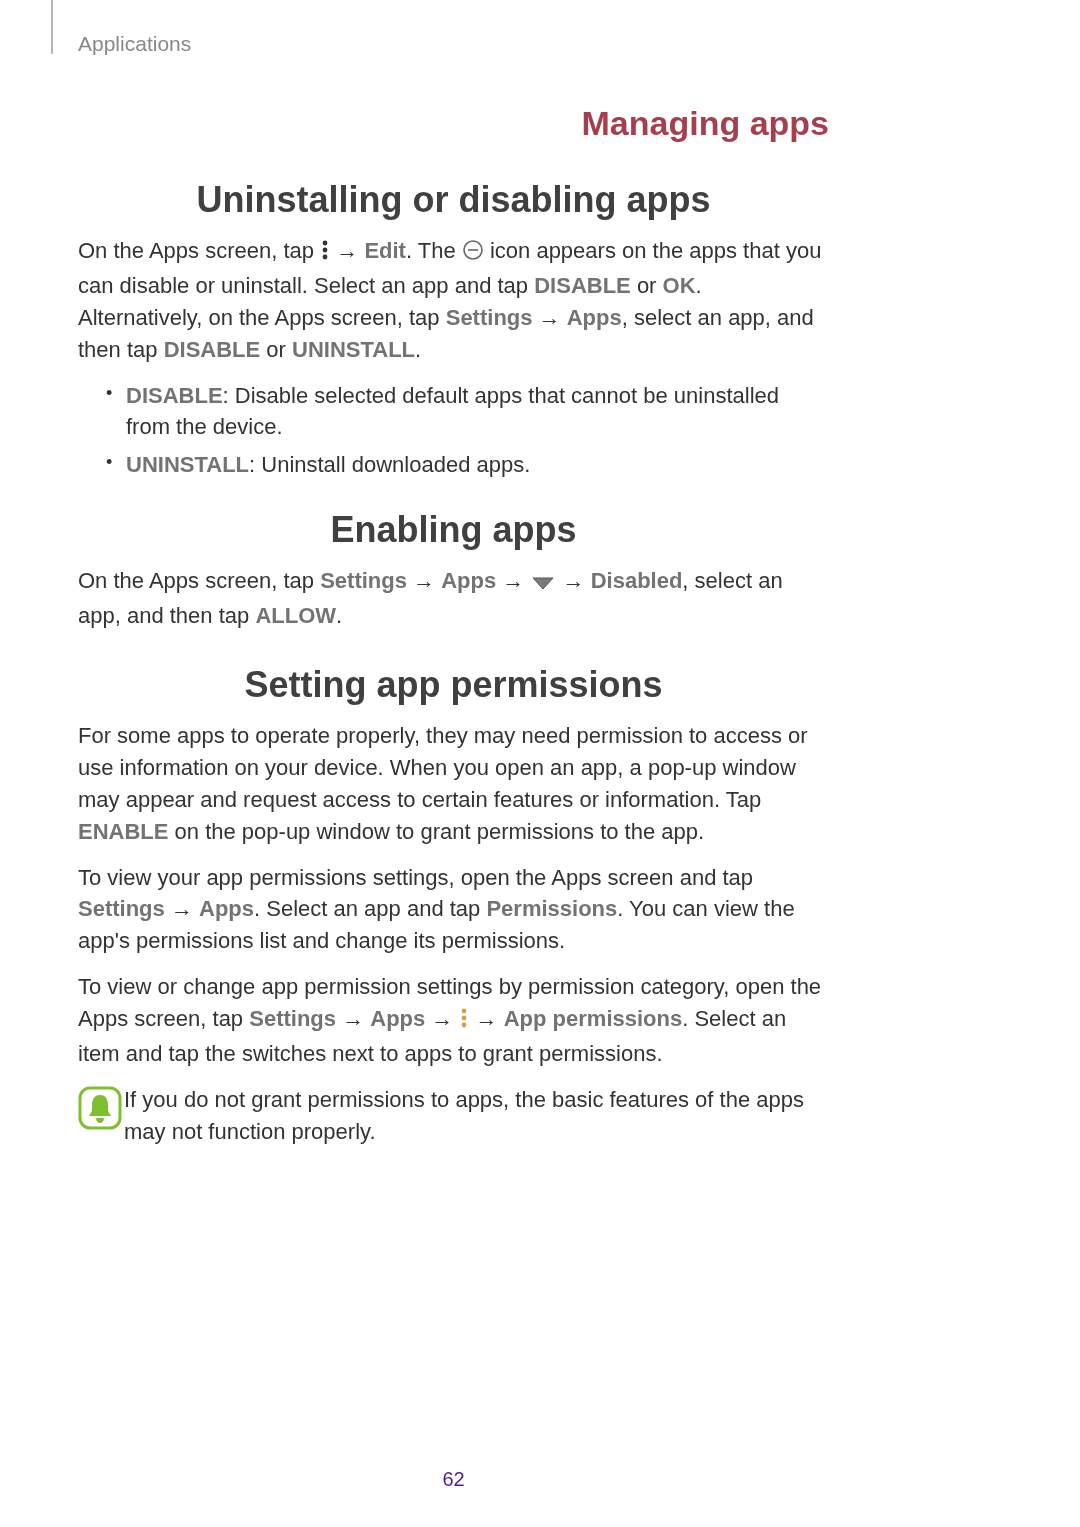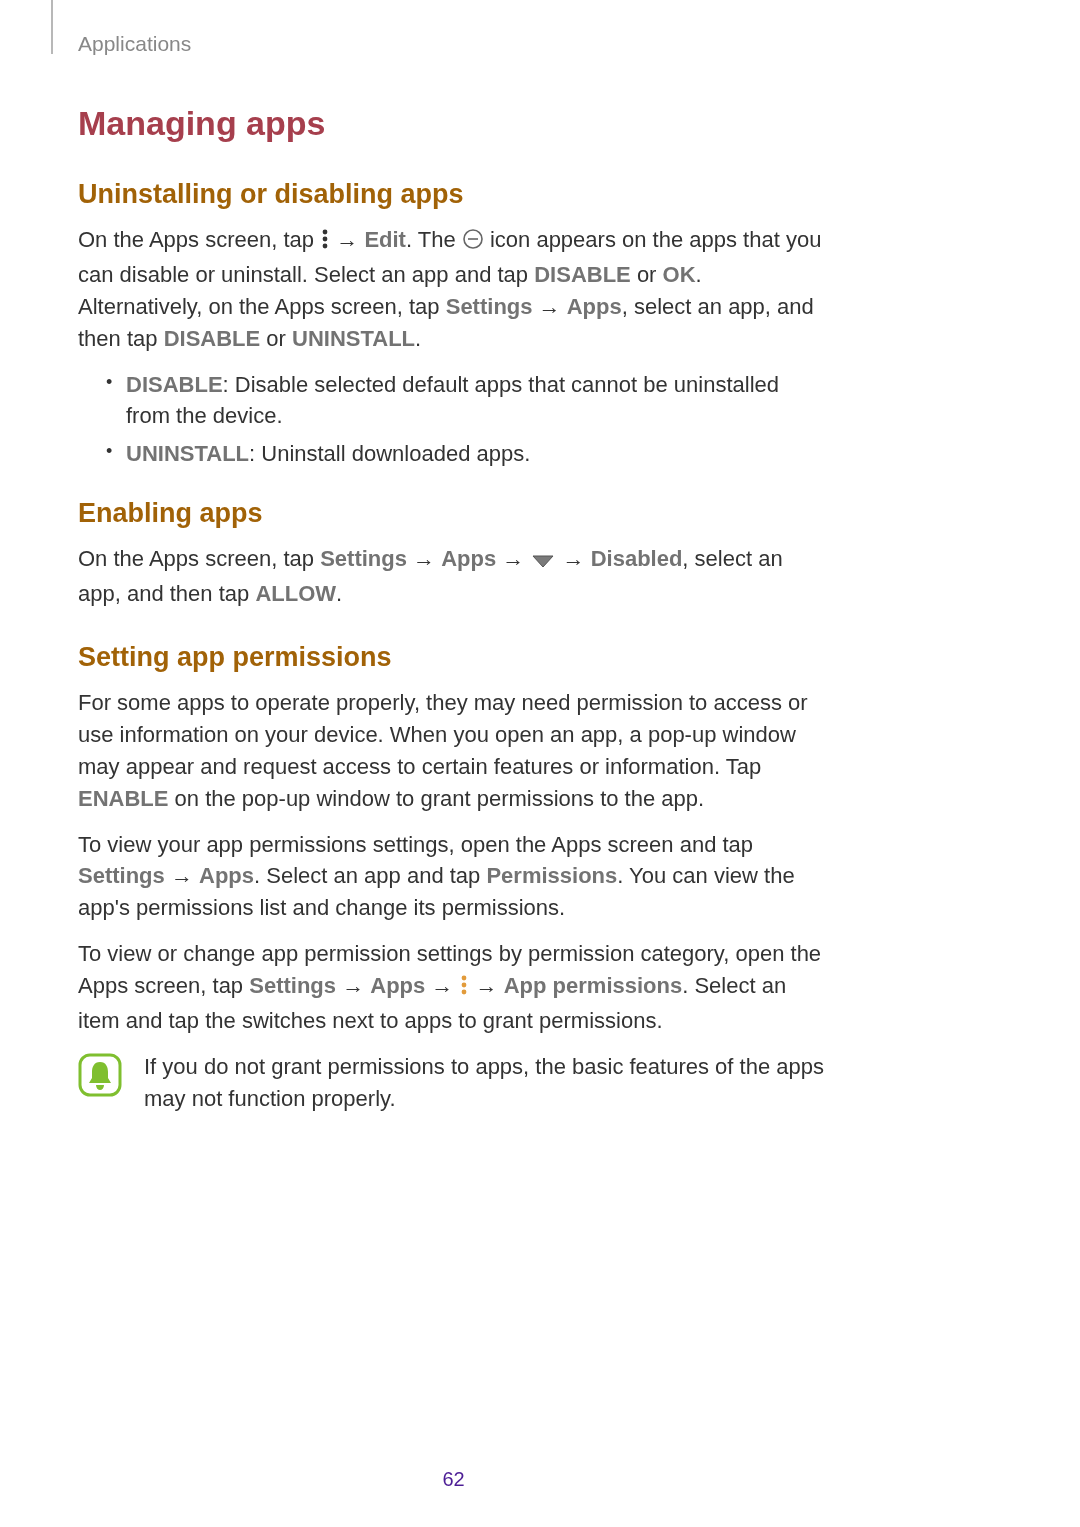--- a/index.html
+++ b/index.html
@@ -29,26 +29,28 @@
     font-size: 21px;
     color: #888888;
     margin: 0 0 48px 0;
     font-weight: 400;
   }
   h1.title {
     font-size: 34px;
     color: #a63f4d;
     font-weight: 700;
     margin: 0 0 36px 0;
+    text-align: right;
   }
   h2.subtitle {
-    font-size: 27px;
-    color: #a16207;
+    font-size: 36px;
+    color: #404040;
     font-weight: 700;
     margin: 0 0 14px 0;
+    text-align: center;
   }
   p.body {
     font-size: 22px;
     line-height: 1.45;
     margin: 0 0 14px 0;
     color: #333333;
   }
   .bold {
     font-weight: 700;
     color: #737373;
@@ -74,21 +76,21 @@
     font-size: 18px;
   }
   .icon-inline {
     display: inline-block;
     vertical-align: -3px;
   }
   .spacer-sm { height: 18px; }
   .note-row {
     display: flex;
     align-items: flex-start;
-    gap: 22px;
+    gap: 2px;
     margin-top: 6px;
   }
   .note-icon {
     flex: 0 0 auto;
     width: 44px;
     height: 44px;
     margin-top: 2px;
   }
   .note-text {
     font-size: 22px;

